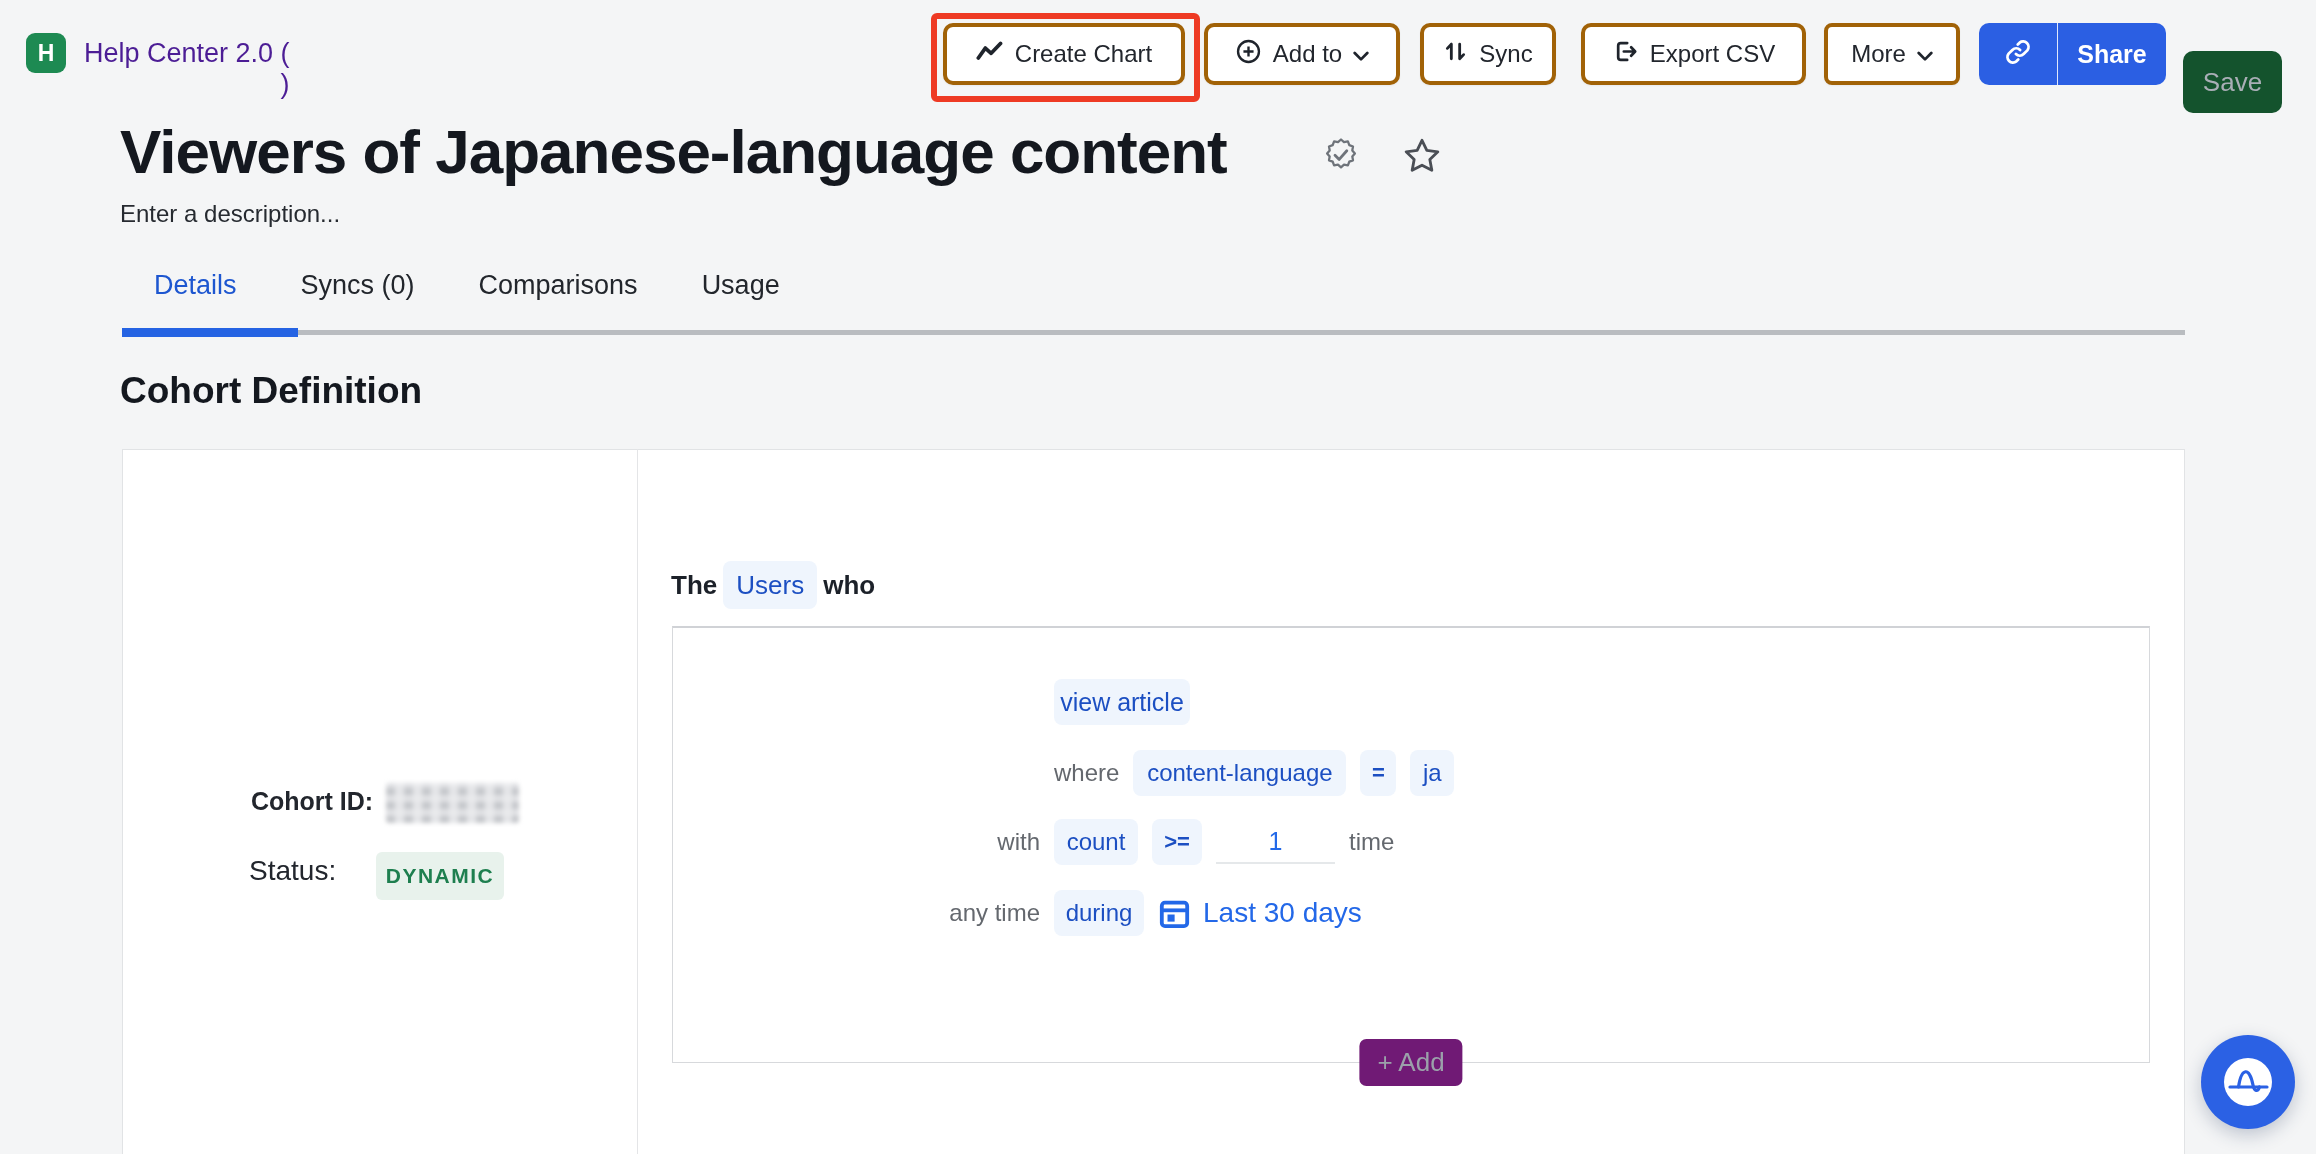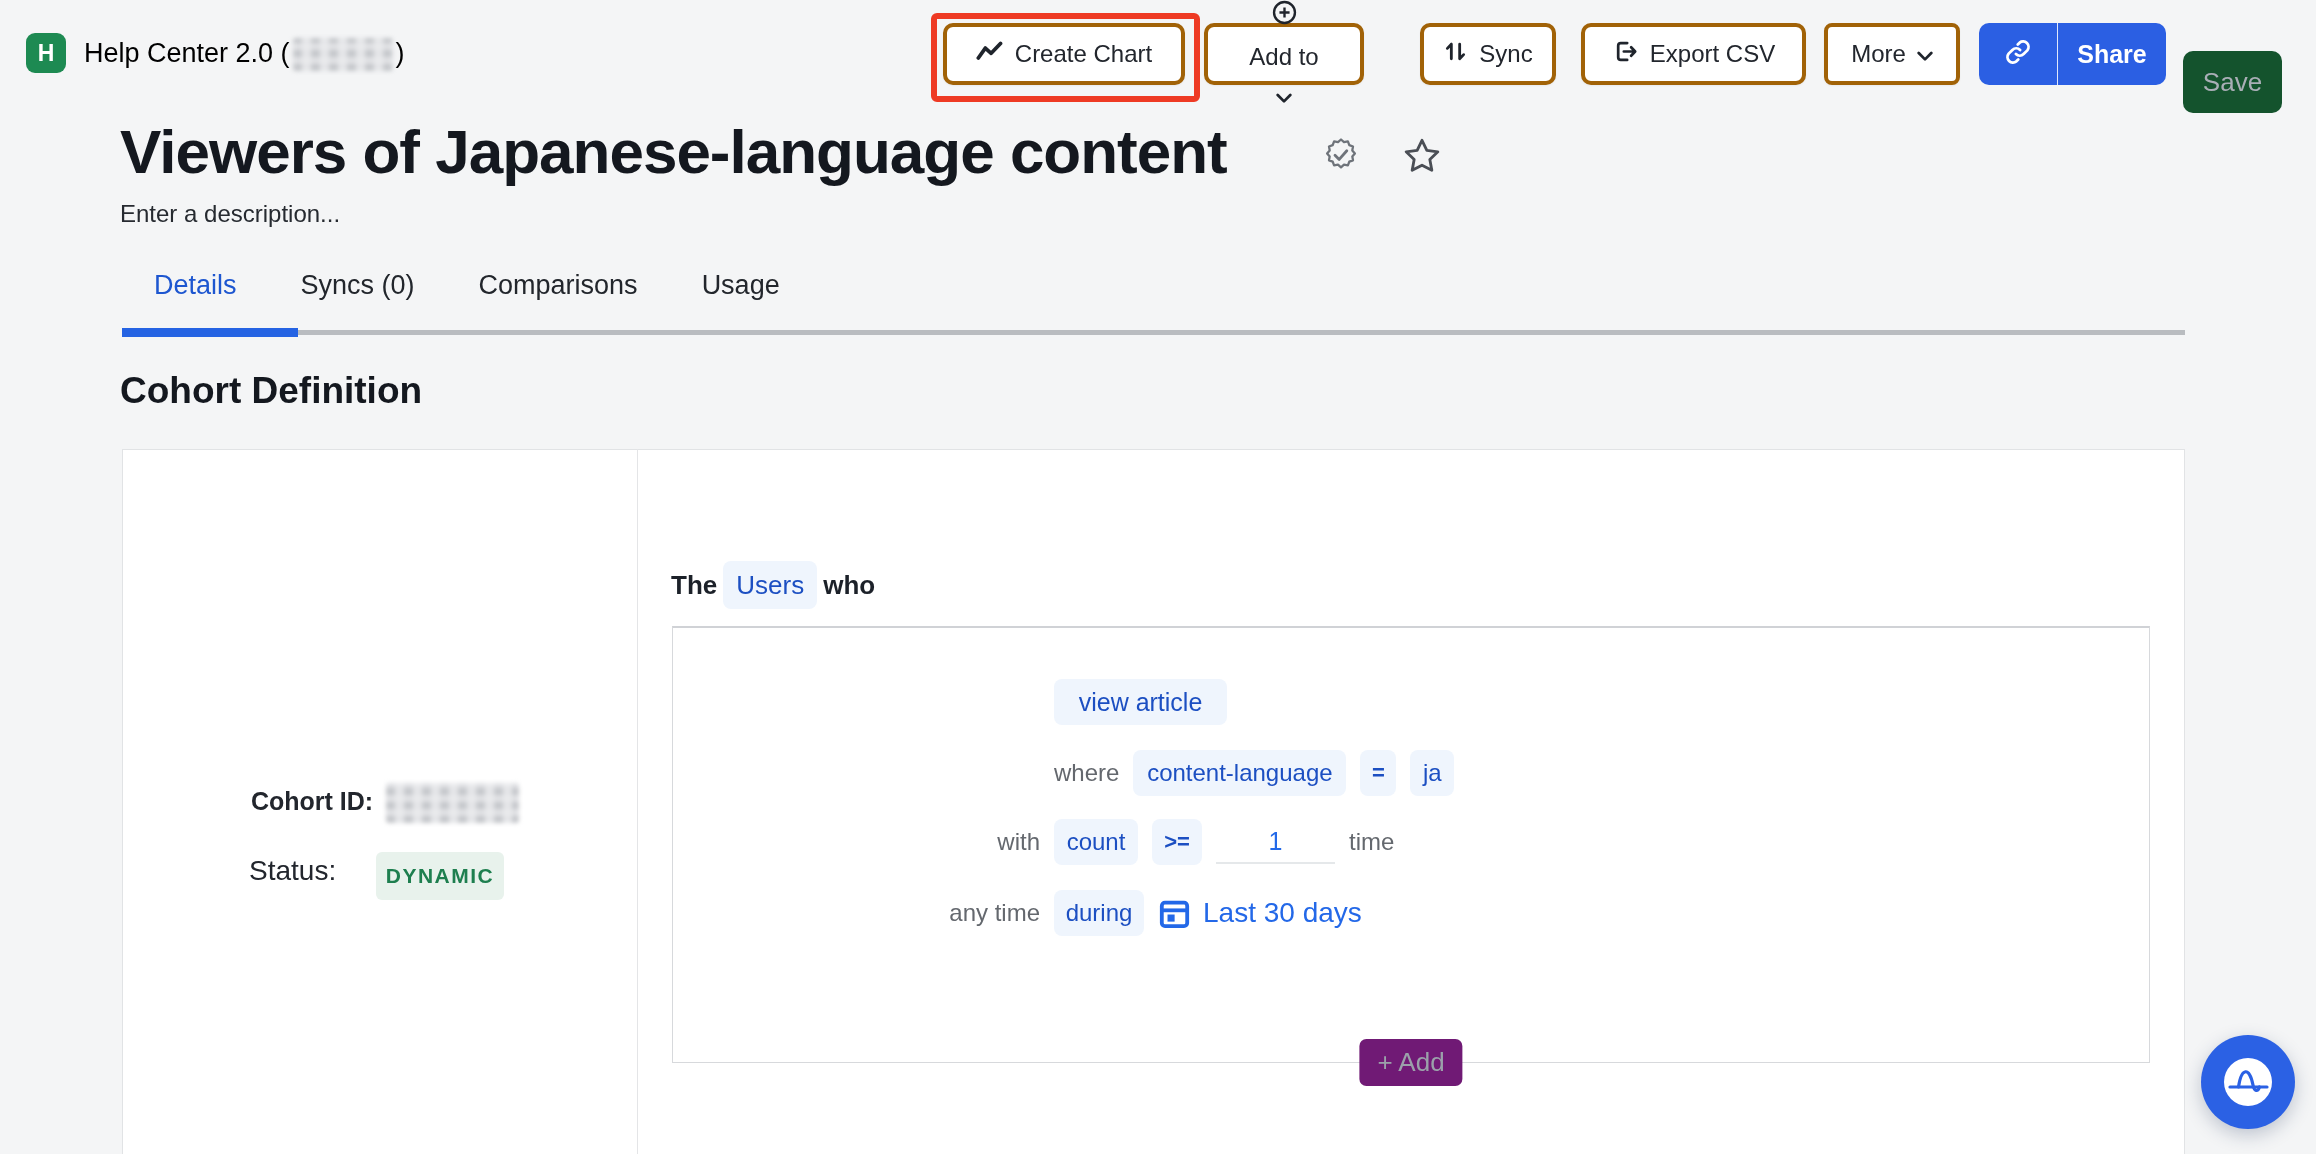--- a/index.html
+++ b/index.html
@@ -12,22 +12,22 @@
   }
   .abs { position:absolute; }
 
   
   .app-logo {
     left:26px; top:33px; width:40px; height:40px; border-radius:9px;
     background:#1d8a52; color:#fff; font-size:23px; font-weight:700;
     display:flex; align-items:center; justify-content:center;
   }
   .app-title {
-    left:84px; top:38px; height:32px; display:flex; align-items:flex-start;
-    font-size:27px; color:#000000; white-space:nowrap;
+    left:84px; top:38px; height:32px; display:flex; align-items:flex-end;
+    font-size:27px; color:#4c1d95; white-space:nowrap;flex-direction:column;
   }
   .blur-chip {
     display:inline-block; border-radius:3px;
     background:
       repeating-linear-gradient(0deg,#c6c8cc 0 7px,#e0e1e4 7px 14px),
       repeating-linear-gradient(90deg,rgba(170,173,178,.8) 0 9px,rgba(235,236,238,.8) 9px 18px);
     background-blend-mode:lighten;
     filter:blur(2px);
   }
   .blur-ws { width:100px; height:33px; margin:0 3px; }
@@ -103,21 +103,21 @@
     border:1px solid #d7d9dc; border-top:2px solid #d0d2d6; background:#fff;
   }
   .clause-row { position:absolute; left:0; width:100%; height:46px; }
   .clause-label {
     position:absolute; left:0; width:367px; height:46px; line-height:46px;
     text-align:right; font-size:24px; color:#64686e;
   }
   .clause-label.strong { font-size:25px; font-weight:700; color:#1c2129; }
   .clause-items { position:absolute; left:381px; height:46px; display:flex; align-items:center; gap:14px; }
   .r1 { top:51px; } .r2 { top:122px; } .r3 { top:191px; } .r4 { top:262px; }
-  .w-event { width:173px; } .w-prop { width:213px; } .w-eq { width:36px; } .w-ja { width:44px; }
+  .w-event { width:136px; } .w-prop { width:213px; } .w-eq { width:36px; } .w-ja { width:44px; }
   .w-count { width:84px; } .w-ge { width:50px; } .w-during { width:90px; }
   .count-input {
     width:119px; height:44px; border-bottom:2px solid #e5e8ea;
     color:#2369e8; font-size:25px; text-align:center; line-height:42px; cursor:text;
   }
   .unit-text { font-size:24px; color:#64686e; }
   .date-link { color:#2368e8; font-size:28px; cursor:pointer; display:flex; align-items:center; gap:12px; }
   .add-pill {
     position:absolute; left:50%; bottom:-24px; transform:translateX(-50%);
     height:47px; padding:0 18px; border-radius:7px; background:#701a75;
@@ -147,21 +147,21 @@
 <div class="abs tb-btn" style="left:943px; width:242px;">
   <span>
     <svg width="28" height="24" viewBox="0 0 24 20" fill="none" stroke="#1f242c" stroke-width="3.2" stroke-linecap="round" stroke-linejoin="round">
         <polyline points="2,16 8,7.5 13,12 21,3.5"></polyline>
       </svg>
   </span>
   <span>Create Chart</span>
 </div>
 <div class="abs red-box"></div>
 
-<div class="abs tb-btn" style="left:1204px; width:160px;flex-direction:column;">
+<div class="abs tb-btn" style="left:1204px; width:196px;">
   <span>
     <svg width="27" height="27" viewBox="0 0 24 24" fill="none" stroke="#1f242c" stroke-width="2.1">
         <circle cx="12" cy="12" r="9.3"></circle>
         <path d="M12 7.5v9M7.5 12h9"></path>
       </svg>
   </span>
   <span>Add to</span>
   <span>
     <svg width="16" height="11" viewBox="0 0 14 9" fill="none" stroke="#1f242c" stroke-width="2.4" stroke-linecap="round" stroke-linejoin="round">
         <polyline points="1.5,1.5 7,7 12.5,1.5"></polyline>

